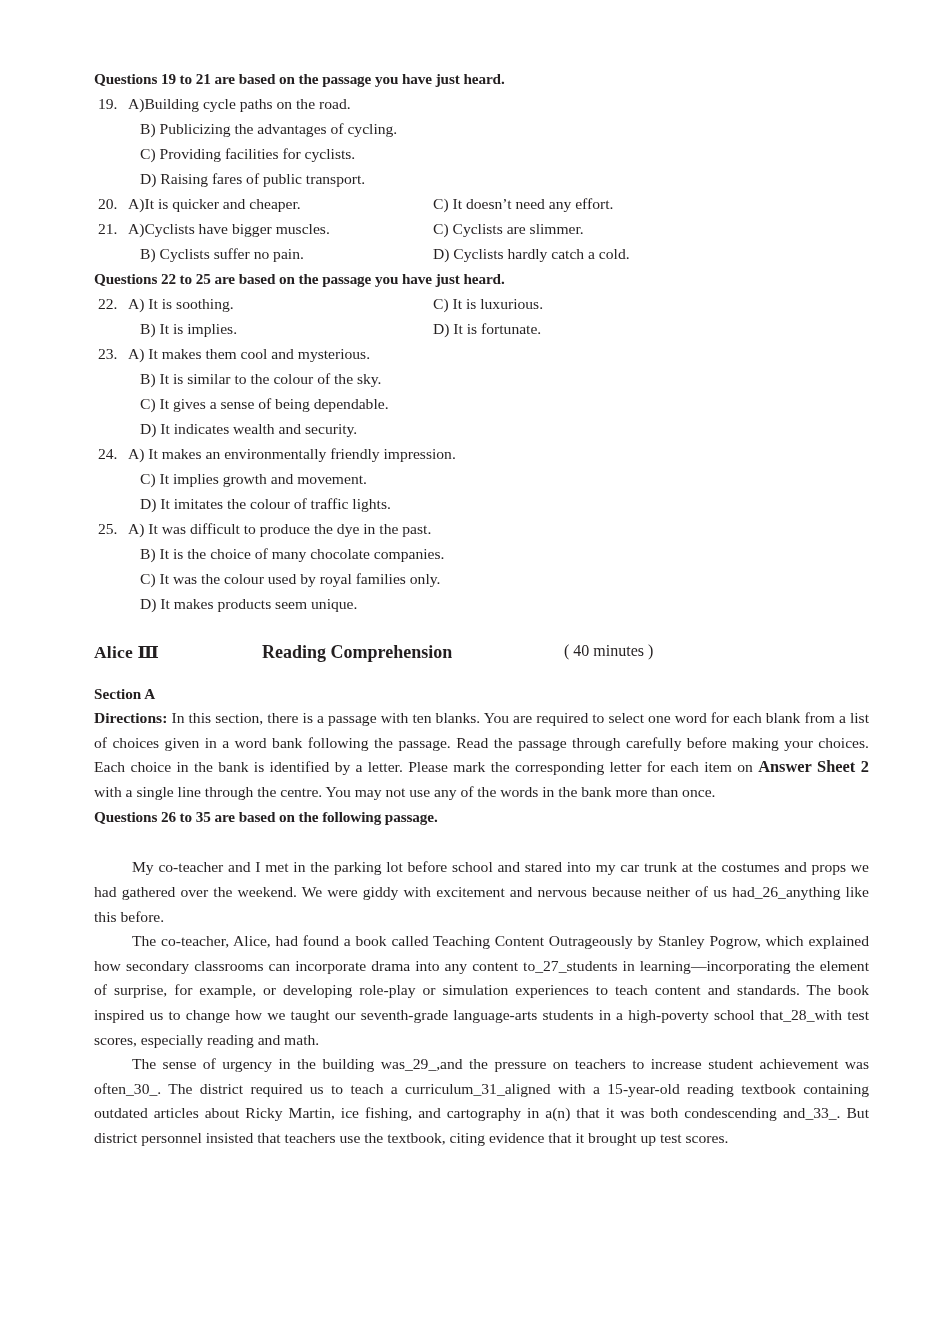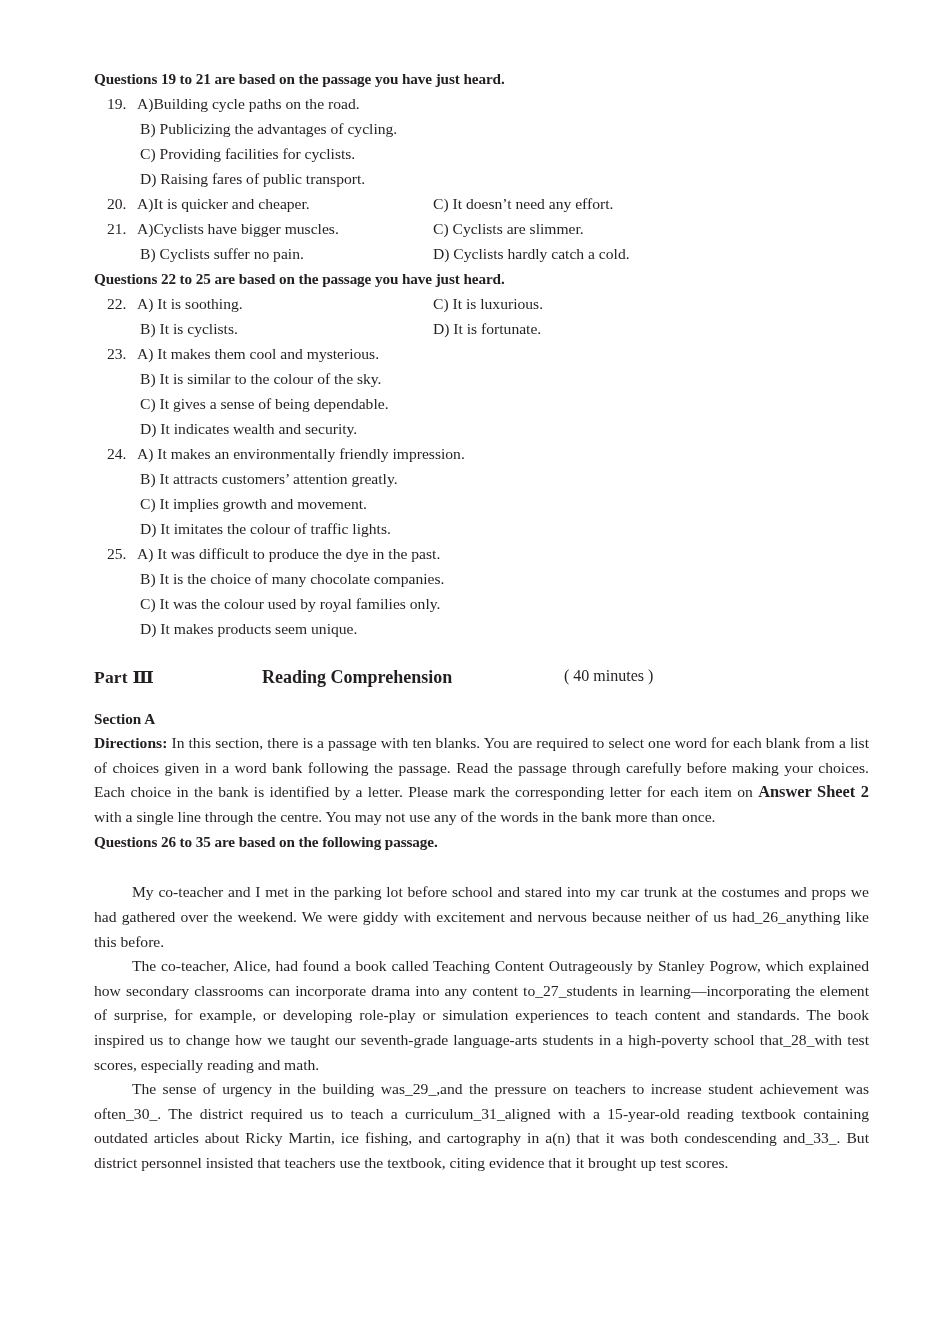--- a/index.html
+++ b/index.html
@@ -60,21 +60,21 @@
     position: absolute;
     left: 339px;
     top: 0;
     white-space: nowrap;
   }
 
   
   .num {
     display: inline-block;
     width: 30px;
-    margin-left: 13px;
+    margin-left: 4px;
     text-align: left;
   }
   .letter-indent {
     display: inline-block;
     width: 46px;
   }
 
   
 
   .part-block {
@@ -169,21 +169,21 @@
     </div>
 
     <div class="q-heading">Questions 22 to 25 are based on the passage you have just heard.</div>
 
     <div>
       <div class="opt-row">
         <span class="col-left"><span class="num">22.</span><span>A) It is soothing.</span></span>
         <span class="col-right">C) It is luxurious.</span>
       </div>
       <div class="opt-row">
-        <span class="col-left"><span class="letter-indent"></span><span>B) It is cyclists.</span></span>
+        <span class="col-left"><span class="letter-indent"></span><span>B) It is implies.</span></span>
         <span class="col-right">D) It is fortunate.</span>
       </div>
     </div>
 
     <div>
       <div class="opt-row">
         <span class="col-left"><span class="num">23.</span><span>A) It makes them cool and mysterious.</span></span>
       </div>
       <div class="opt-row">
         <span class="col-left"><span class="letter-indent"></span><span>B) It is similar to the colour of the sky.</span></span>
@@ -194,23 +194,20 @@
       <div class="opt-row">
         <span class="col-left"><span class="letter-indent"></span><span>D) It indicates wealth and security.</span></span>
       </div>
     </div>
 
     <div>
       <div class="opt-row">
         <span class="col-left"><span class="num">24.</span><span>A) It makes an environmentally friendly impression.</span></span>
       </div>
       <div class="opt-row">
-        <span class="col-left"><span class="letter-indent"></span><span>B) It attracts customers’ attention greatly.</span></span>
-      </div>
-      <div class="opt-row">
         <span class="col-left"><span class="letter-indent"></span><span>C) It implies growth and movement.</span></span>
       </div>
       <div class="opt-row">
         <span class="col-left"><span class="letter-indent"></span><span>D) It imitates the colour of traffic lights.</span></span>
       </div>
     </div>
 
     <div>
       <div class="opt-row">
         <span class="col-left"><span class="num">25.</span><span>A) It was difficult to produce the dye in the past.</span></span>
@@ -220,21 +217,21 @@
       </div>
       <div class="opt-row">
         <span class="col-left"><span class="letter-indent"></span><span>C) It was the colour used by royal families only.</span></span>
       </div>
       <div class="opt-row">
         <span class="col-left"><span class="letter-indent"></span><span>D) It makes products seem unique.</span></span>
       </div>
     </div>
 
     <div class="part-block">
-      <span class="part-label">Part Ⅲ</span>
+      <span class="part-label">Alice Ⅲ</span>
       <span class="part-title">Reading Comprehension</span>
       <span class="part-time">( 40 minutes )</span>
     </div>
 
     <div class="section-label">Section A</div>
 
     <p class="para"><span class="lead-bold">Directions:</span><span> In this section, there is a passage with ten blanks. You are required to select one word for each blank from a list of choices given in a word bank following the passage. Read the passage through carefully before making your choices. Each choice in the bank is identified by a letter. Please mark the corresponding letter for each item on </span><span class="answersheet">Answer Sheet 2</span><span> with a single line through the centre. You may not use any of the words in the bank more than once.</span></p>
 
     <div class="q-heading">Questions 26 to 35 are based on the following passage.</div>
 

